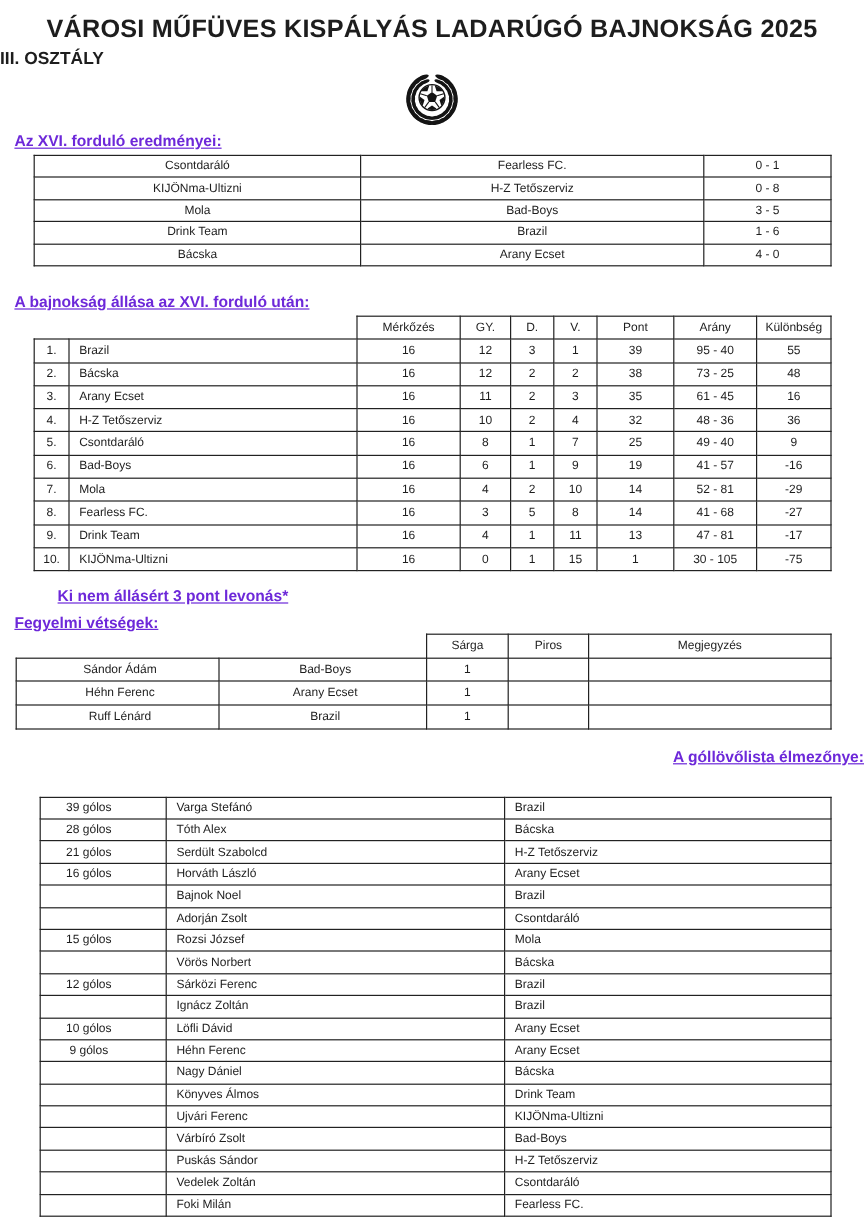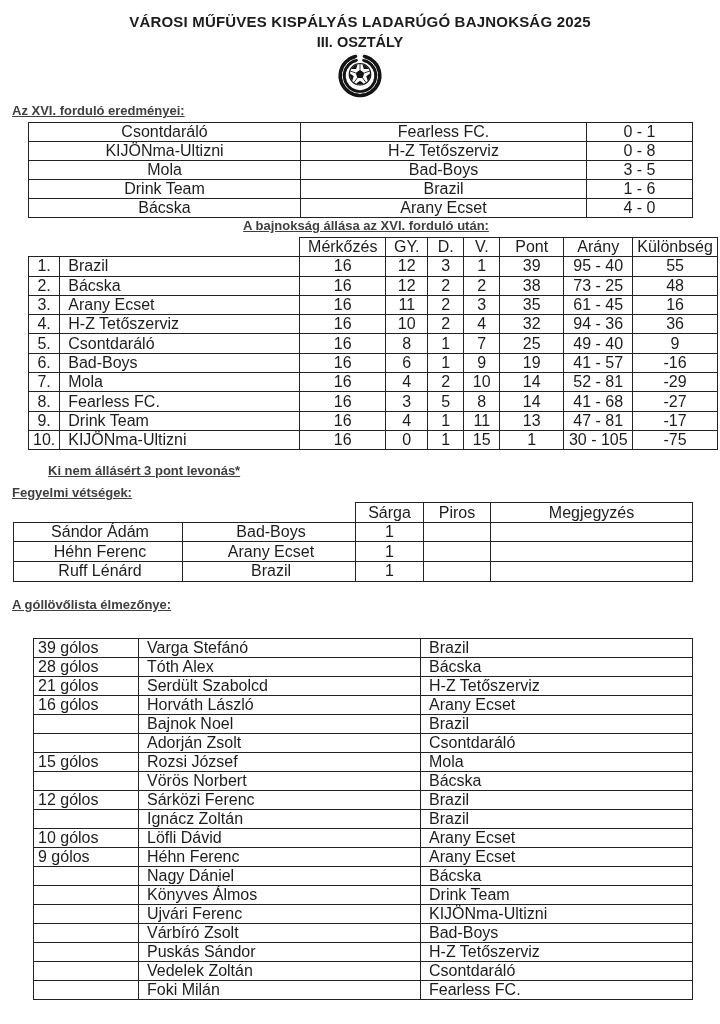--- a/index.html
+++ b/index.html
@@ -1,37 +1,37 @@
 <!DOCTYPE html>
 <html><head>
 <meta charset="utf-8">
 <style>
   html,body{margin:0;padding:0;}
   body{
     width:720px;height:1024px;overflow:hidden;background:#ffffff;
     font-family:"Liberation Sans",sans-serif;color:#1d1d1d;
   }
-  .title1{text-align:center;font-weight:700;font-size:15px;margin-top:13px;letter-spacing:.2px;}
-  .title2{text-align:center;font-weight:700;font-size:14.5px;margin-top:4px;}
+  .title1{text-align:center;font-weight:700;font-size:21px;margin-top:13px;letter-spacing:.2px;}
+  .title2{font-weight:700;font-size:14.5px;margin-top:4px;}
   .logo-wrap{text-align:center;margin-top:1px;height:48px;line-height:0;}
   .logo{height:48px;width:72px;}
-  .sec{font-weight:700;font-size:13px;text-decoration:underline;margin:0 0 0 12px;color:#404040;}
+  .sec{font-weight:700;font-size:13px;text-decoration:underline;margin:0 0 0 12px;color:#6d28d9;}
   #h-results{margin-top:4px;}
-  #h-standings{text-align:center;}
+  #h-standings{margin-top:22px;}
   #note-deduction{margin-top:13px;padding-left:36px;}
   #h-discipline{margin-top:7px;}
-  #h-scorers{margin-top:15px;}
-  table.t{border-collapse:collapse;table-layout:fixed;font-size:16px;}
+  #h-scorers{margin-top:15px;text-align:right;}
+  table.t{border-collapse:collapse;table-layout:fixed;font-size:10px;}
   .t td,.t th{
     border:1px solid #222;padding:0 4px;white-space:nowrap;overflow:hidden;
     text-align:center;font-weight:400;color:#1d1d1d;
   }
   .t th.nb{border:none;}
   .t td.l{text-align:left;padding-left:8px;}
-  .t td.r{text-align:left;padding-right:28px;}
+  .t td.r{text-align:center;padding-right:28px;}
   #t-results{margin:4px 0 0 28px;}
   #t-results td{height:17.4px;}
   #t-stand{margin:4px 0 0 28px;}
   #t-stand td,#t-stand th{height:18.3px;}
   #t-disc{margin:2px 0 0 13px;}
   #t-disc td,#t-disc th{height:18.6px;text-align:center;}
   #t-scorers{margin:26px 0 0 33px;}
   #t-scorers td{height:17.4px;}
 </style>
 </head>
@@ -203,21 +203,21 @@
           <td>16</td>
         </tr>
         <tr>
           <td>4.</td>
           <td class="l">H-Z Tetőszerviz</td>
           <td>16</td>
           <td>10</td>
           <td>2</td>
           <td>4</td>
           <td>32</td>
-          <td>94 - 36</td>
+          <td>48 - 36</td>
           <td>36</td>
         </tr>
         <tr>
           <td>5.</td>
           <td class="l">Csontdaráló</td>
           <td>16</td>
           <td>8</td>
           <td>1</td>
           <td>7</td>
           <td>25</td>

